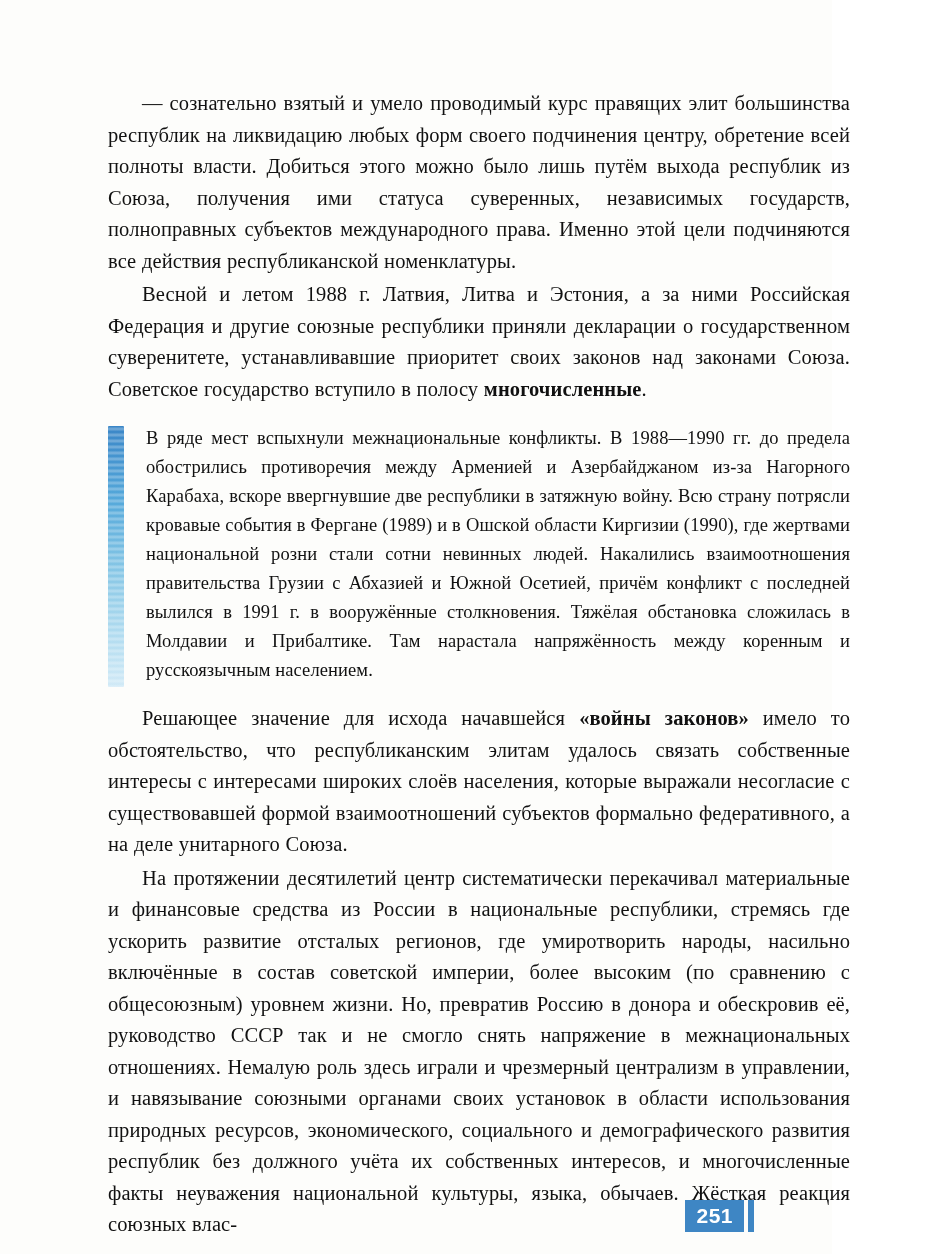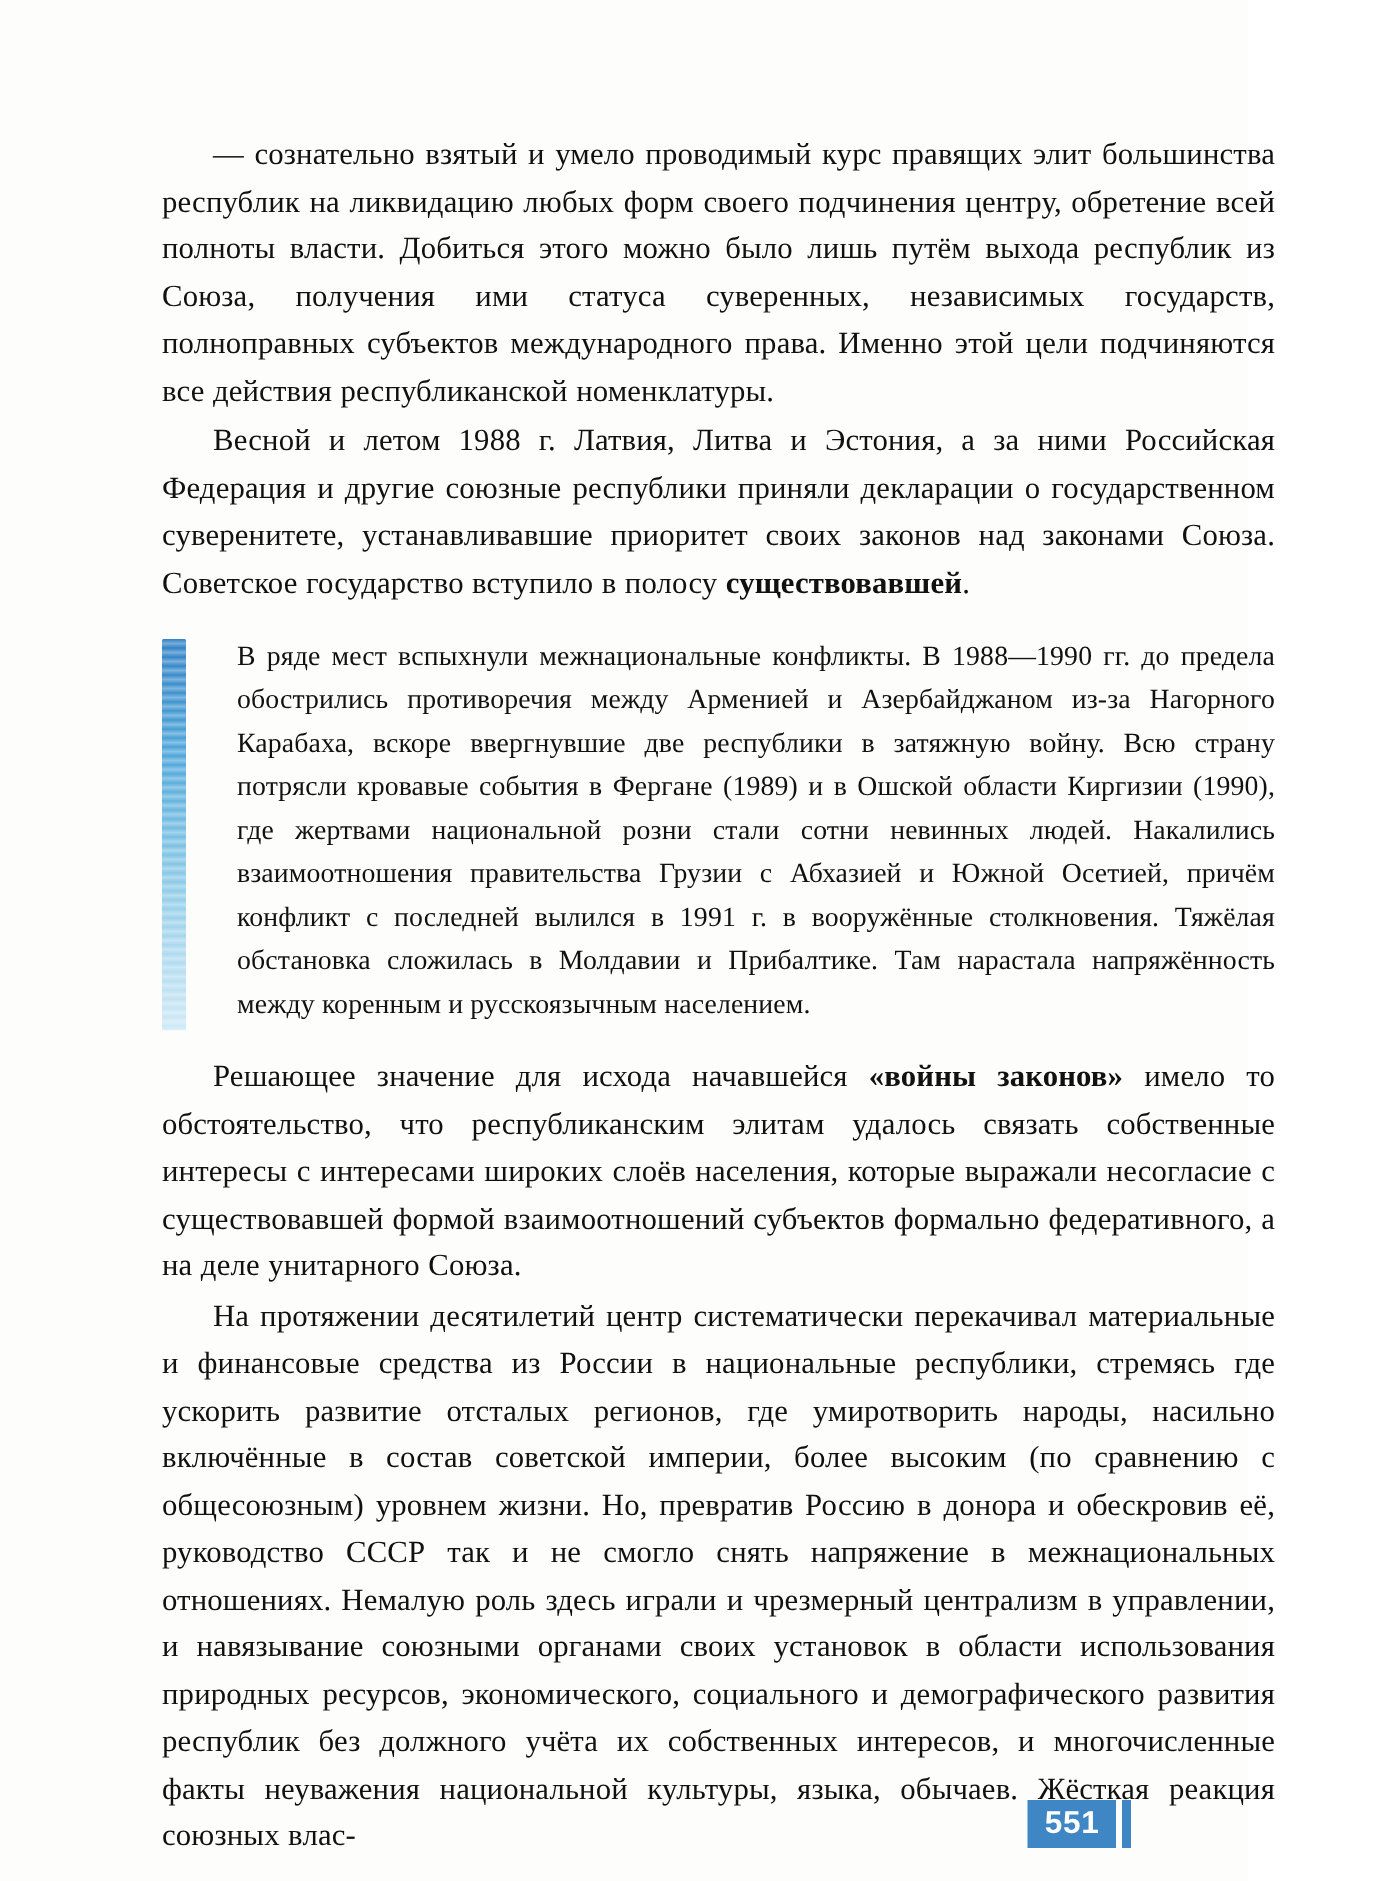--- a/index.html
+++ b/index.html
@@ -40,21 +40,21 @@
   p.body-par + p.body-par {
     margin-top: 2px;
   }
   b, .bold {
     font-weight: bold;
   }
   
   .insert-block {
     position: relative;
     margin: 14px 0 12px 0;
-    padding-left: 50px;
+    padding-left: 38px;
   }
   .insert-bar {
     position: absolute;
     left: 0;
     top: 2px;
     width: 16px;
     height: 100%;
     background:
       repeating-linear-gradient(
         to bottom,
@@ -96,30 +96,30 @@
   }
 </style>
 </head>
 <body>
 
 <div class="page">
   <div class="content">
 
     <p class="body-par" id="par1"><span>— сознательно взятый и умело проводимый курс правящих элит большинства республик на ликвидацию любых форм своего подчинения центру, обретение всей полноты власти. Добиться этого можно было лишь  путём выхода республик из Союза, получения ими статуса суверенных, независимых государств, полноправных субъектов международного права.   Именно этой цели подчиняются все действия республиканской номенклатуры.</span></p>
 
-    <p class="body-par" id="par2"><span>Весной и летом 1988 г. Латвия, Литва и Эстония, а за ними Российская Федерация и другие союзные республики приняли декларации о государственном суверенитете, устанавливавшие приоритет своих законов над законами Союза. Советское государство вступило в полосу </span><span class="bold">существовавшей</span><span>.</span></p>
+    <p class="body-par" id="par2"><span>Весной и летом 1988 г. Латвия, Литва и Эстония, а за ними Российская Федерация и другие союзные республики приняли декларации о государственном суверенитете, устанавливавшие приоритет своих законов над законами Союза. Советское государство вступило в полосу </span><span class="bold">многочисленные</span><span>.</span></p>
 
     <div class="insert-block">
       <div class="insert-bar"></div>
       <p class="insert-text" id="insert1"><span>В ряде мест вспыхнули межнациональные конфликты. В 1988—1990 гг. до предела обострились противоречия между Арменией и Азербайджаном из-за Нагорного Карабаха, вскоре ввергнувшие две республики в затяжную войну. Всю страну потрясли кровавые события в Фергане (1989) и в Ошской области Киргизии (1990), где жертвами национальной розни стали сотни невинных людей. Накалились взаимоотношения правительства Грузии с Абхазией и Южной Осетией,  причём конфликт с последней вылился в 1991 г. в вооружённые столкновения. Тяжёлая обстановка сложилась в Молдавии и Прибалтике. Там нарастала напряжённость между коренным и русскоязычным  населением.</span></p>
     </div>
 
     <p class="body-par" id="par3"><span>Решающее значение для исхода начавшейся </span><span class="bold">«войны законов»</span><span> имело то обстоятельство, что республиканским элитам удалось связать собственные интересы с интересами широких слоёв населения, которые выражали несогласие с существовавшей формой взаимоотношений субъектов формально федеративного, а на деле унитарного Союза.</span></p>
 
     <p class="body-par" id="par4"><span>На протяжении десятилетий центр систематически перекачивал материальные и финансовые средства из России в национальные республики, стремясь где ускорить развитие отсталых регионов, где умиротворить народы, насильно включённые в состав советской империи, более высоким (по сравнению с общесоюзным) уровнем жизни. Но, превратив Россию в донора и обескровив её, руководство СССР так и не смогло снять напряжение в межнациональных отношениях. Немалую роль здесь играли и чрезмерный централизм в управлении, и навязывание союзными органами своих установок в области использования природных ресурсов, экономического, социального и демографического развития республик без должного учёта их собственных интересов, и многочисленные факты неуважения национальной культуры, языка, обычаев. Жёсткая реакция союзных влас-</span></p>
 
   </div>
 
   <div class="page-number-wrap">
-    <div class="page-number">551</div>
+    <div class="page-number">251</div>
     <div class="page-rule"></div>
   </div>
 </div>
 
 </body></html>

